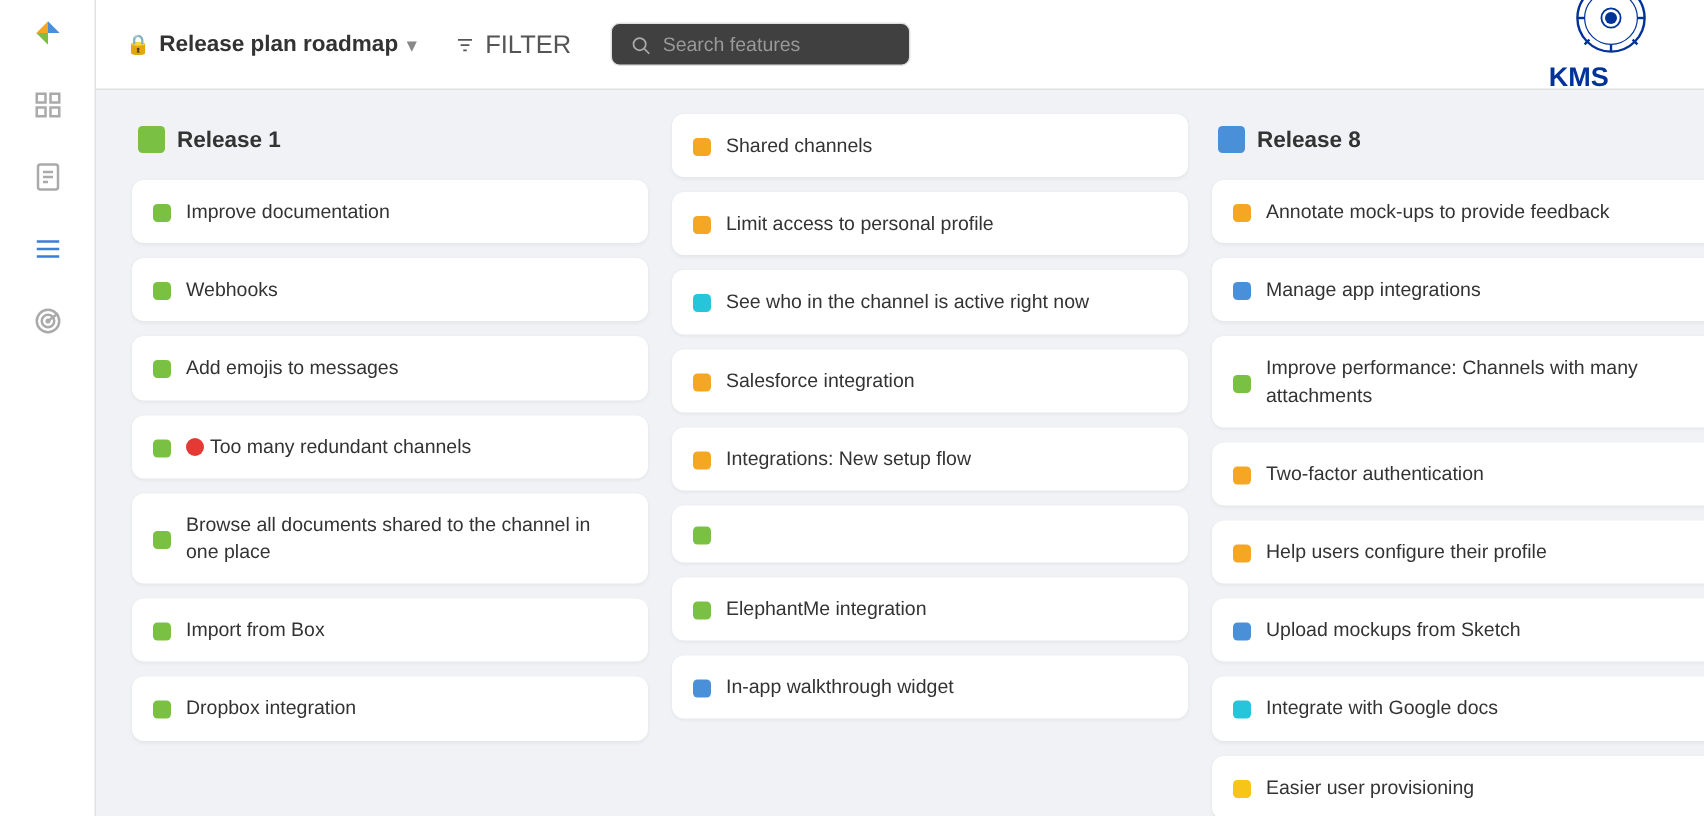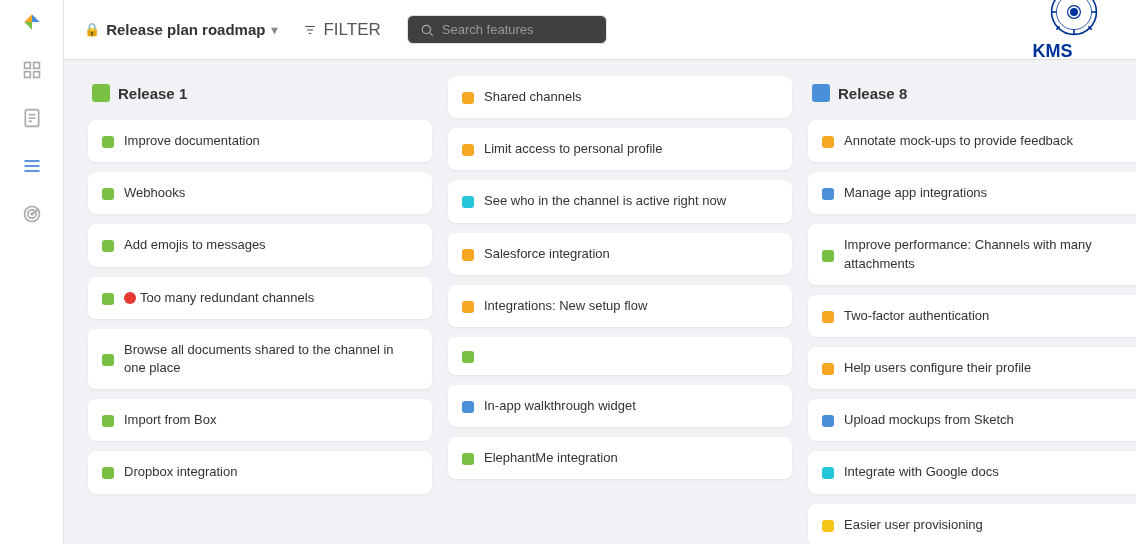--- a/index.html
+++ b/index.html
@@ -315,26 +315,26 @@
           <span class="card-text">Salesforce integration</span>
         </div>
         <div class="card">
           <span class="dot dot-orange"></span>
           <span class="card-text">Integrations: New setup flow</span>
         </div>
         <div class="card">
           <span class="dot dot-green"></span>
         </div>
         <div class="card">
+          <span class="dot dot-green"></span>
+          <span class="card-text">ElephantMe integration</span>
+        </div>
+        <div class="card">
           <span class="dot dot-blue"></span>
           <span class="card-text">In-app walkthrough widget</span>
-        </div>
-        <div class="card">
-          <span class="dot dot-green"></span>
-          <span class="card-text">ElephantMe integration</span>
         </div>
       </div>
       <div class="column">
         <div class="column-header">
           <span class="col-flag" style="background: rgb(74, 144, 217);"></span>
           <span>Release 8</span>
         </div>
         <div class="card">
           <span class="dot dot-orange"></span>
           <span class="card-text">Annotate mock-ups to provide feedback</span>

